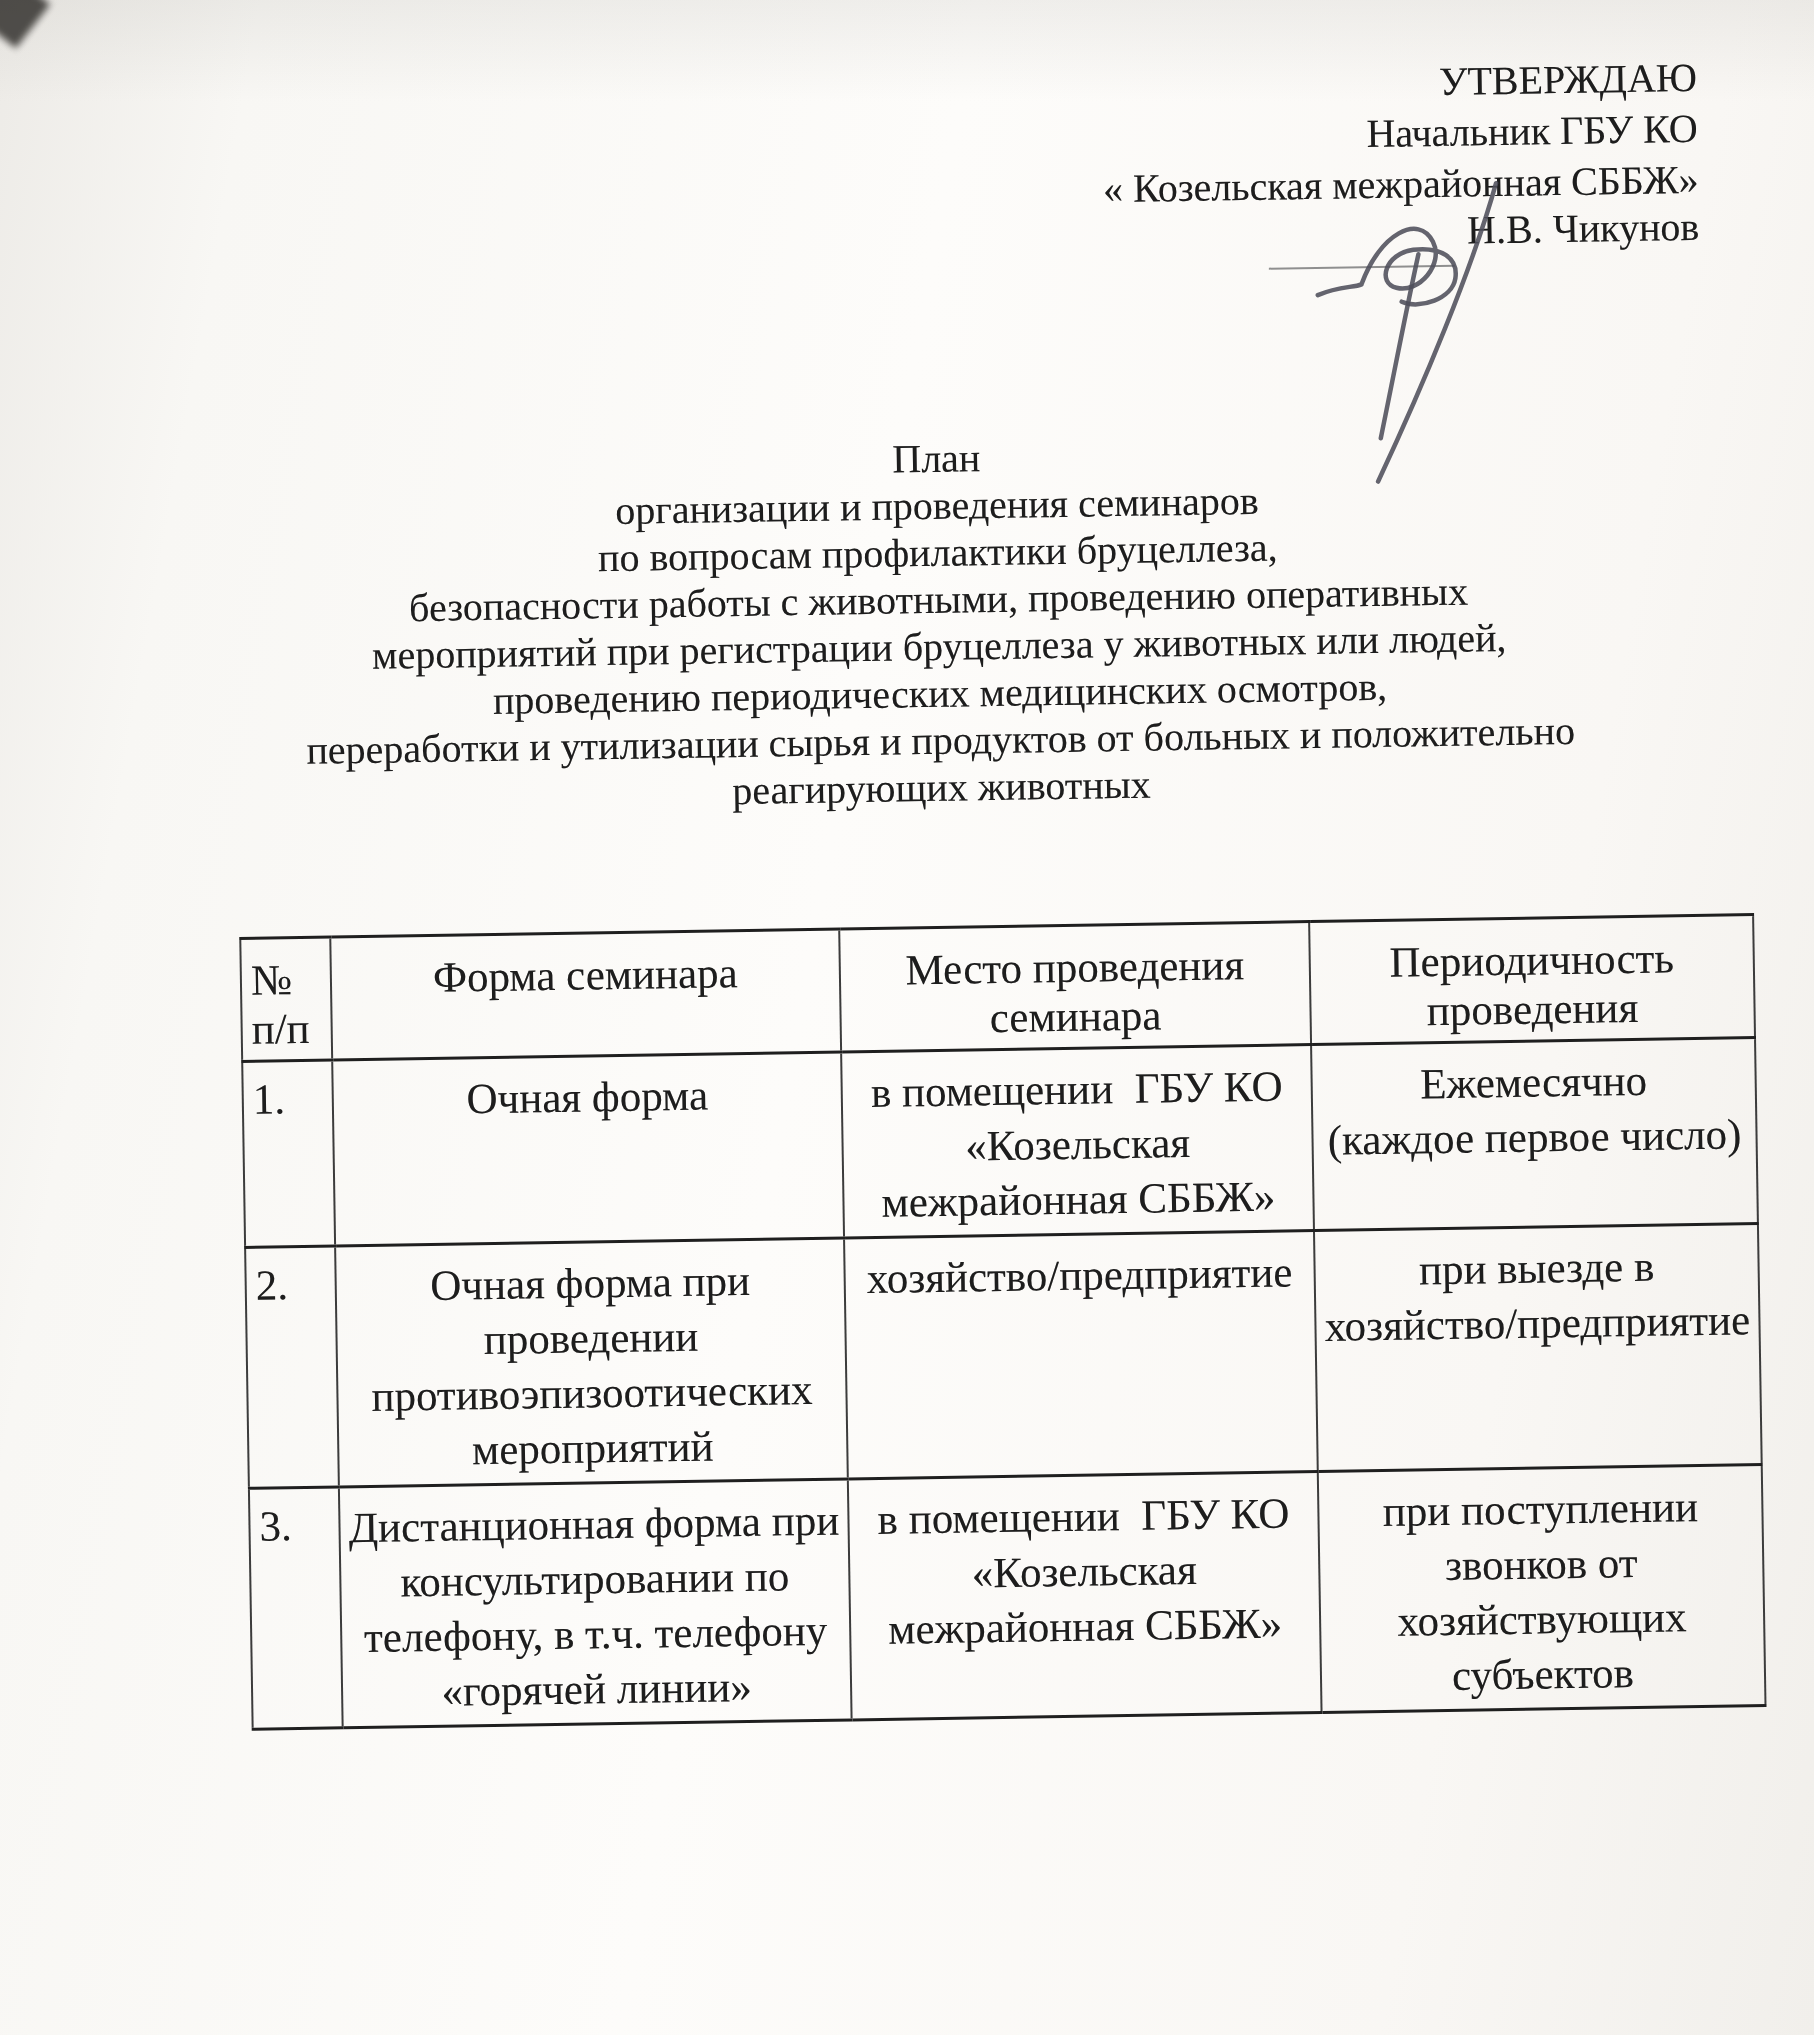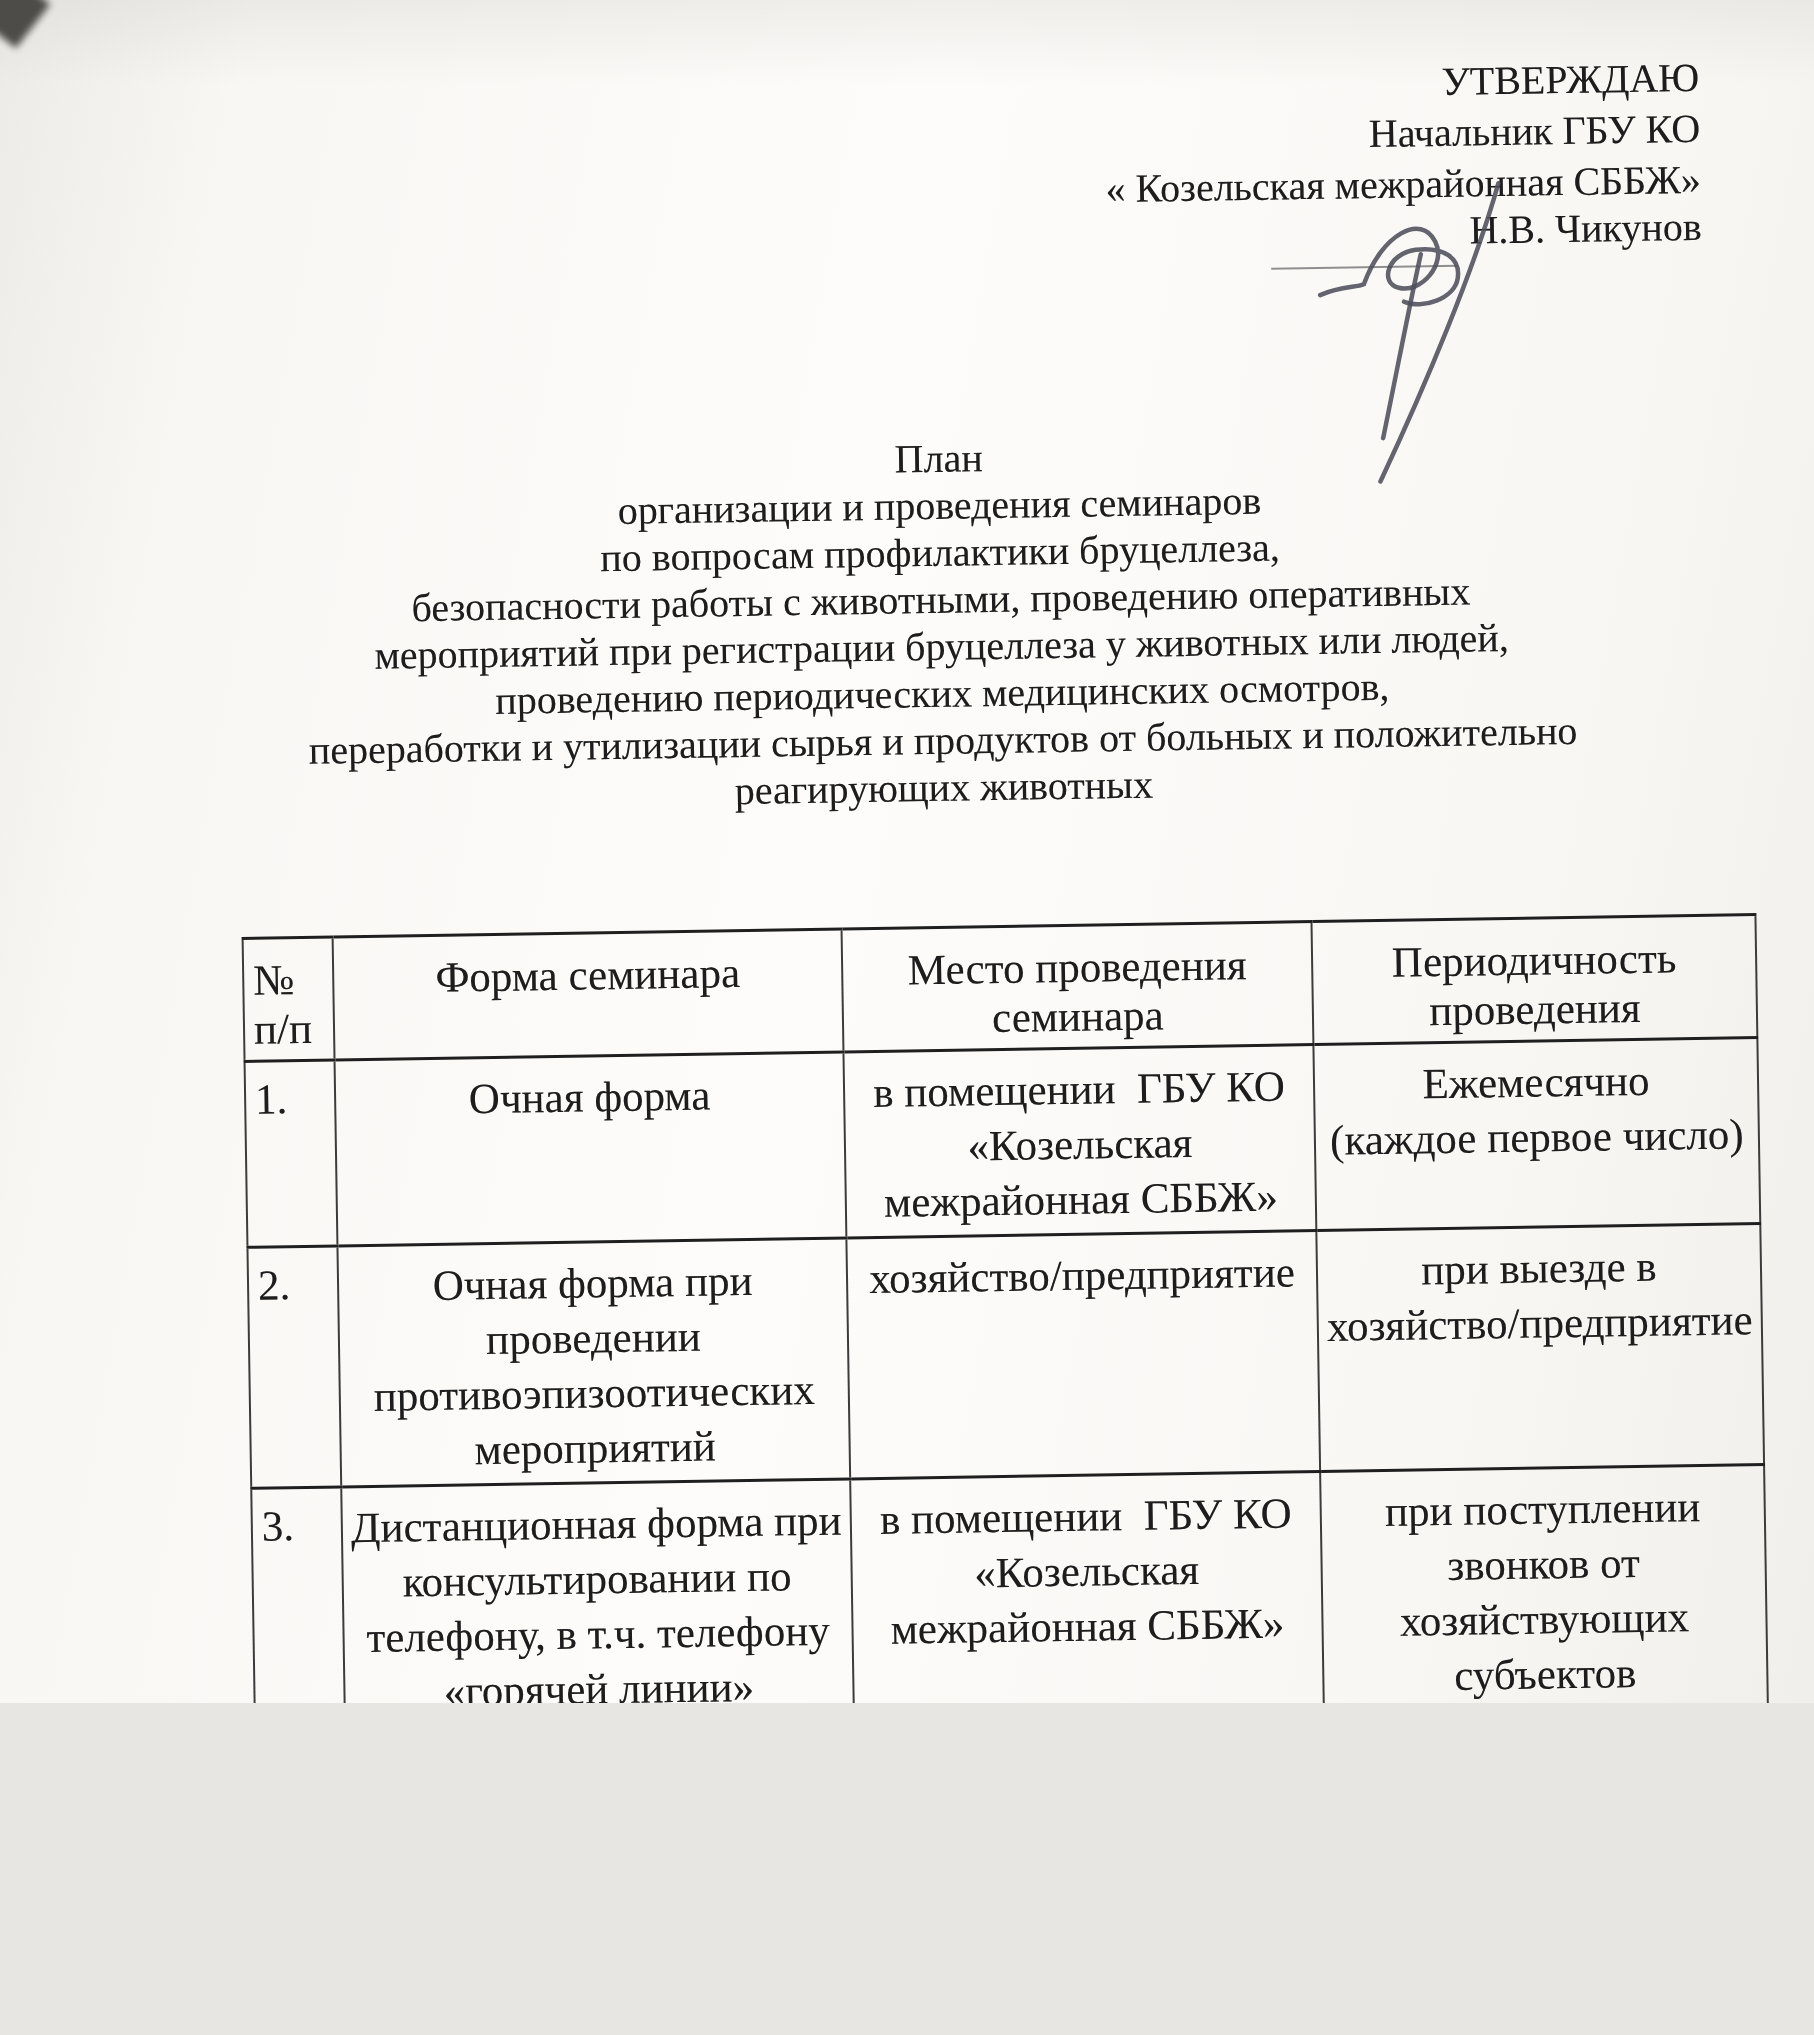--- a/index.html
+++ b/index.html
@@ -3,21 +3,21 @@
 <meta charset="utf-8">
 <style>
   html, body {
     margin: 0;
     padding: 0;
     background: #e8e6e2;
   }
   .page {
     position: relative;
     width: 1814px;
-    height: 1703px;
+    height: 2035px;
     overflow: hidden;
     font-family: "Liberation Serif", "DejaVu Serif", serif;
     color: #1d1d1d;
     background:
       linear-gradient(180deg, rgba(190,188,182,0.22) 0%, rgba(255,255,255,0) 5%),
       linear-gradient(100deg, #edebe7 0%, #f8f7f4 12%, #fdfcfa 45%, #f9f7f4 80%, #f1efeb 100%);
   }
   .corner-artifact {
     position: absolute;
     top: -19px;

